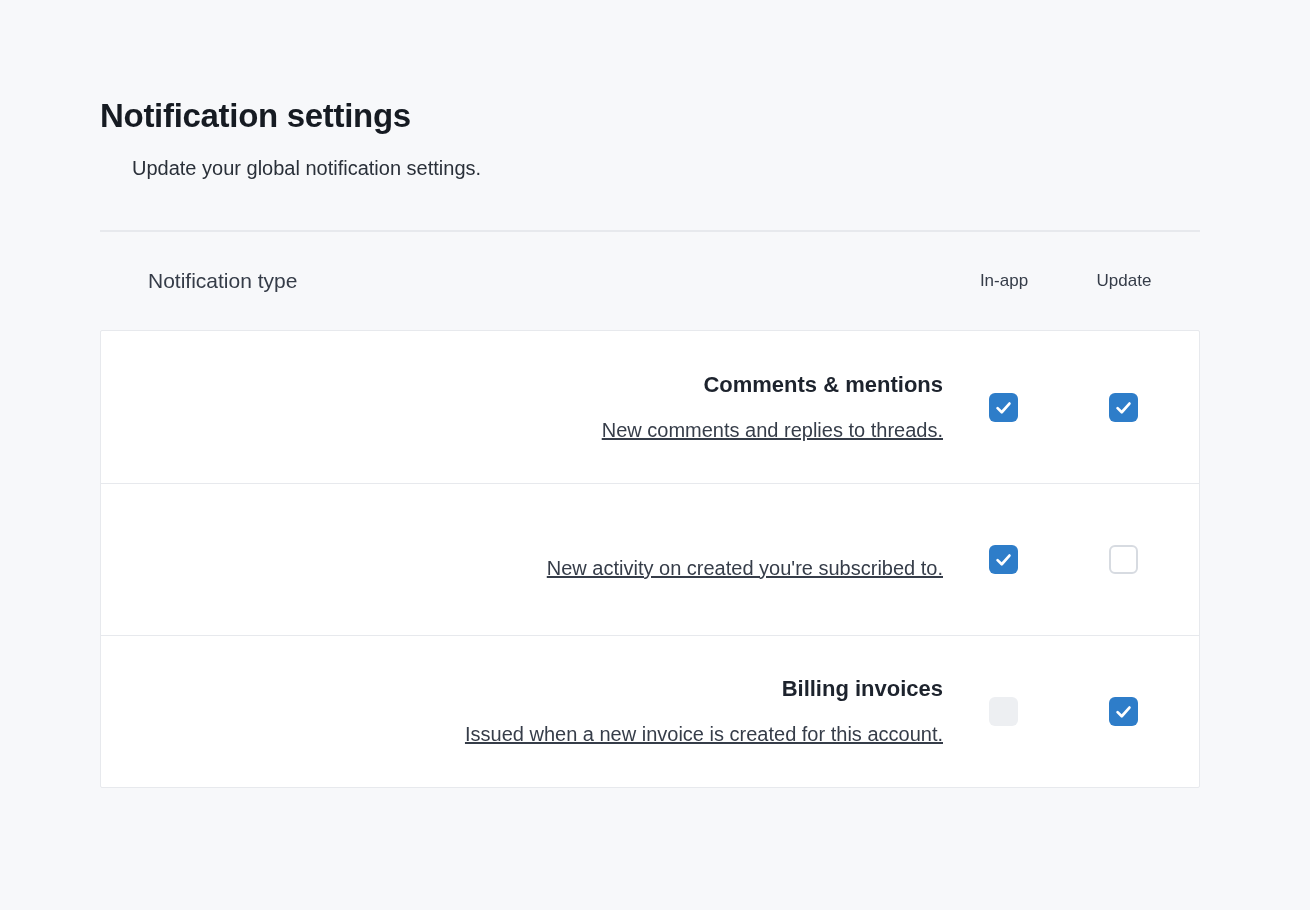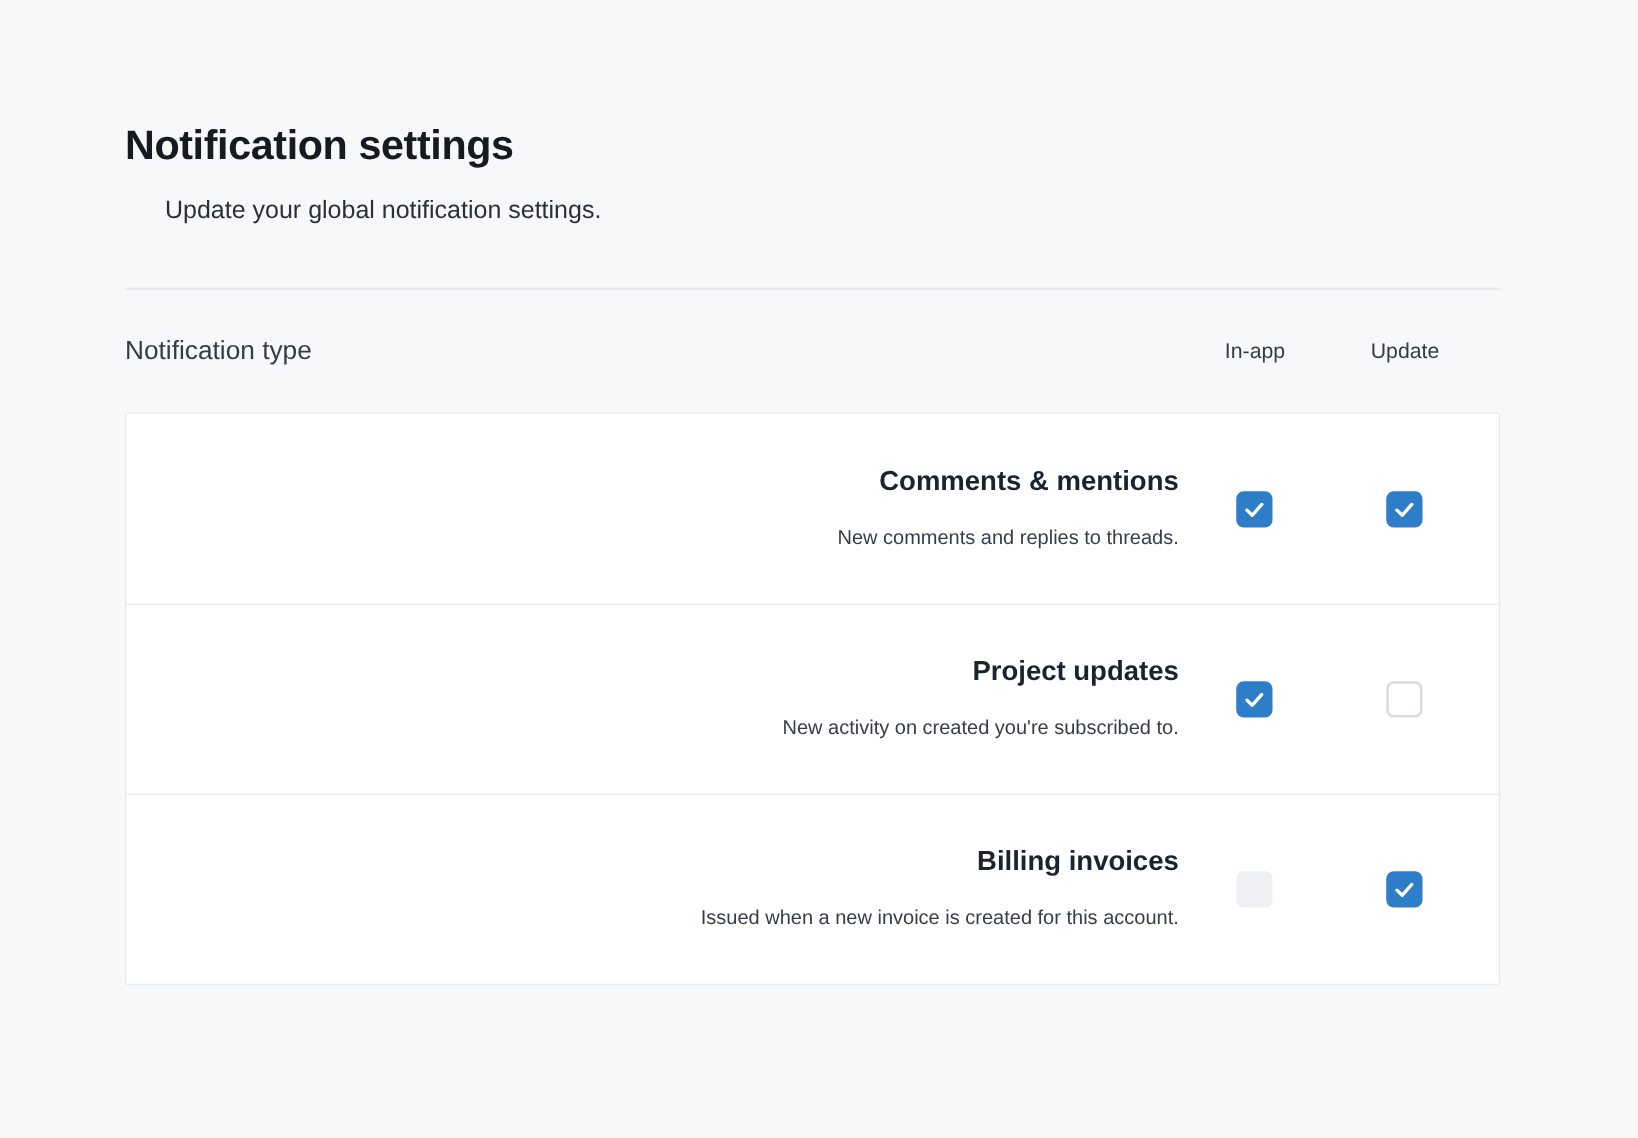--- a/index.html
+++ b/index.html
@@ -28,34 +28,34 @@
   }
   .page-subtitle{
     margin-top:20px;font-size:20px;color:var(--sub-col);line-height:28px;margin-left:32px;
   }
   .divider{margin-top:48px;height:0;border-top:2px solid var(--line);}
   .grid-cols{
     display:grid;grid-template-columns:1fr 120px 120px;
     padding-right:16px;align-items:center;
   }
   .table-header{margin-top:36px;line-height:26px;}
-  .th-type{font-size:21px;color:var(--head-col);}
+  .th-type{font-size:21px;color:var(--head-col);margin-left:48px;}
   .th-col{font-size:17px;color:var(--head-col);text-align:center;}
   .card{
     margin-top:36px;background:var(--card-bg);
     border:1.5px solid var(--line);border-radius:2px;
   }
   .row{height:152px;text-align:right;}
   .row + .row{border-top:1.5px solid var(--line);}
   .row-text{padding-left:34px;}
   .row-title{
     font-size:22px;font-weight:700;color:var(--row-title-col);line-height:28px;
   }
   .row-desc{
-    margin-top:18px;font-size:16px;color:var(--row-desc-col);line-height:27px;
+    margin-top:18px;font-size:20px;color:var(--row-desc-col);line-height:27px;text-decoration:underline;
   }
   .cb-cell{display:flex;justify-content:center;align-items:center;}
   .checkbox{
     width:29px;height:29px;border-radius:6px;
     display:flex;align-items:center;justify-content:center;
   }
   .checkbox svg{display:none;}
   .cb-checked{background:var(--cb-blue);cursor:pointer;}
   .cb-checked svg{display:block;}
   .cb-unchecked{background:#fff;border:2px solid var(--cb-border);cursor:pointer;}
@@ -95,21 +95,20 @@
         <div class="checkbox cb-checked">
           <svg width="19" height="19" viewBox="0 0 24 24" fill="none">
               <path d="M4.5 12.8 L9.8 18 L19.5 7" stroke="#ffffff" stroke-width="3.4" stroke-linecap="round" stroke-linejoin="round"></path>
             </svg>
         </div>
       </div>
     </div>
 
     <div class="row grid-cols">
       <div class="row-text">
-        <div class="row-title">Project updates</div>
         <div class="row-desc">New activity on created you're subscribed to.</div>
       </div>
       <div class="cb-cell">
         <div class="checkbox cb-checked">
           <svg width="19" height="19" viewBox="0 0 24 24" fill="none">
               <path d="M4.5 12.8 L9.8 18 L19.5 7" stroke="#ffffff" stroke-width="3.4" stroke-linecap="round" stroke-linejoin="round"></path>
             </svg>
         </div>
       </div>
       <div class="cb-cell">

